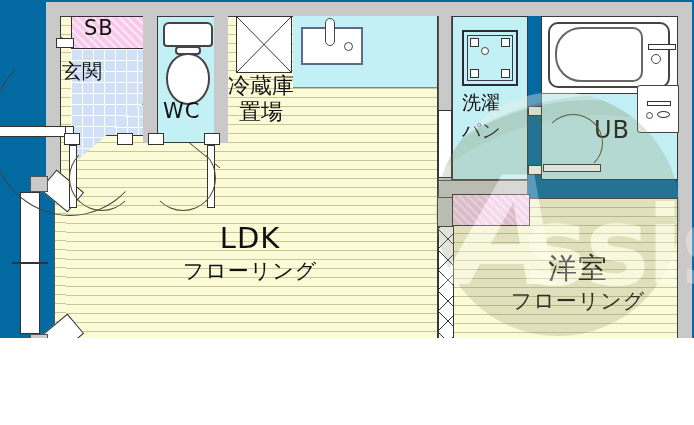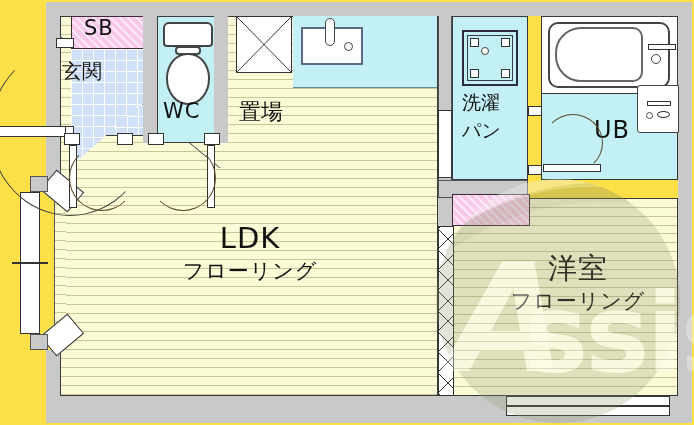--- a/index.html
+++ b/index.html
@@ -1,17 +1,17 @@
 <!DOCTYPE html>
 <html><head>
 <meta charset="utf-8">
 <style>
   html,body{margin:0;padding:0;background:#ffffff;}
   body{font-family:"Liberation Sans","DejaVu Sans",sans-serif;}
-  #plan{position:relative;width:694px;height:425px;background:#fde047;overflow:hidden;}
+  #plan{position:relative;width:694px;height:338px;background:#0369a1;overflow:hidden;}
   .abs{position:absolute;box-sizing:border-box;}
   .wall-nb{background:#c9c9c9;}
   .floor-wood{background:#fcfbd8;}
   .floor-tile{background:#cfe0f7;}
   .floor-water{background:#c2f0f5;}
   .closet-pink{background:#f9c9ec;border:1px solid #3a2b35;}
   .white-fill{background:#ffffff;border:1px solid #3a3a3a;}
 
   
   .grain{
@@ -161,20 +161,21 @@
   <div class="abs arc" style="left:150px;top:145px;width:66px;height:66px;
               border-color:transparent;border-right-color:#5b4a26;border-bottom-color:#5b4a26;
               border-radius:50%;"></div>
 
   <div class="abs xbox" style="left:236px;top:16px;width:56px;height:57px;"></div>
   <div class="abs floor-water" style="left:293px;top:16px;width:144px;height:72px;border-bottom:1px solid #6a8a96;"></div>
   <div class="abs sink-basin" style="left:301px;top:27px;width:62px;height:38px;"></div>
   <div class="abs faucet" style="left:325px;top:18px;width:10px;height:28px;"></div>
   <div class="abs drain" style="left:344px;top:42px;width:9px;height:9px;"></div>
 
+  <div class="lbl lbl-kit" style="left:228px;top:74px;">冷蔵庫</div>
   <div class="lbl lbl-kit" style="left:239px;top:100px;">置場</div>
 
   <div class="abs wall-nb" style="left:438px;top:16px;width:14px;height:94px;border-left:1px solid #555;border-right:1px solid #555;"></div>
   <div class="abs wall-nb" style="left:438px;top:178px;width:14px;height:22px;border-left:1px solid #555;border-right:1px solid #555;"></div>
   <div class="abs" style="left:438px;top:110px;width:14px;height:68px;background:#fff;border:1px solid #333;"></div>
 
   <div class="abs floor-water outline" style="left:452px;top:16px;width:76px;height:164px;"></div>
   <div class="abs pan-outer" style="left:462px;top:30px;width:56px;height:56px;"></div>
   <div class="abs pan-inner" style="left:467px;top:35px;width:46px;height:46px;"></div>
   <div class="abs pan-corner" style="left:470px;top:38px;width:9px;height:9px;"></div>

